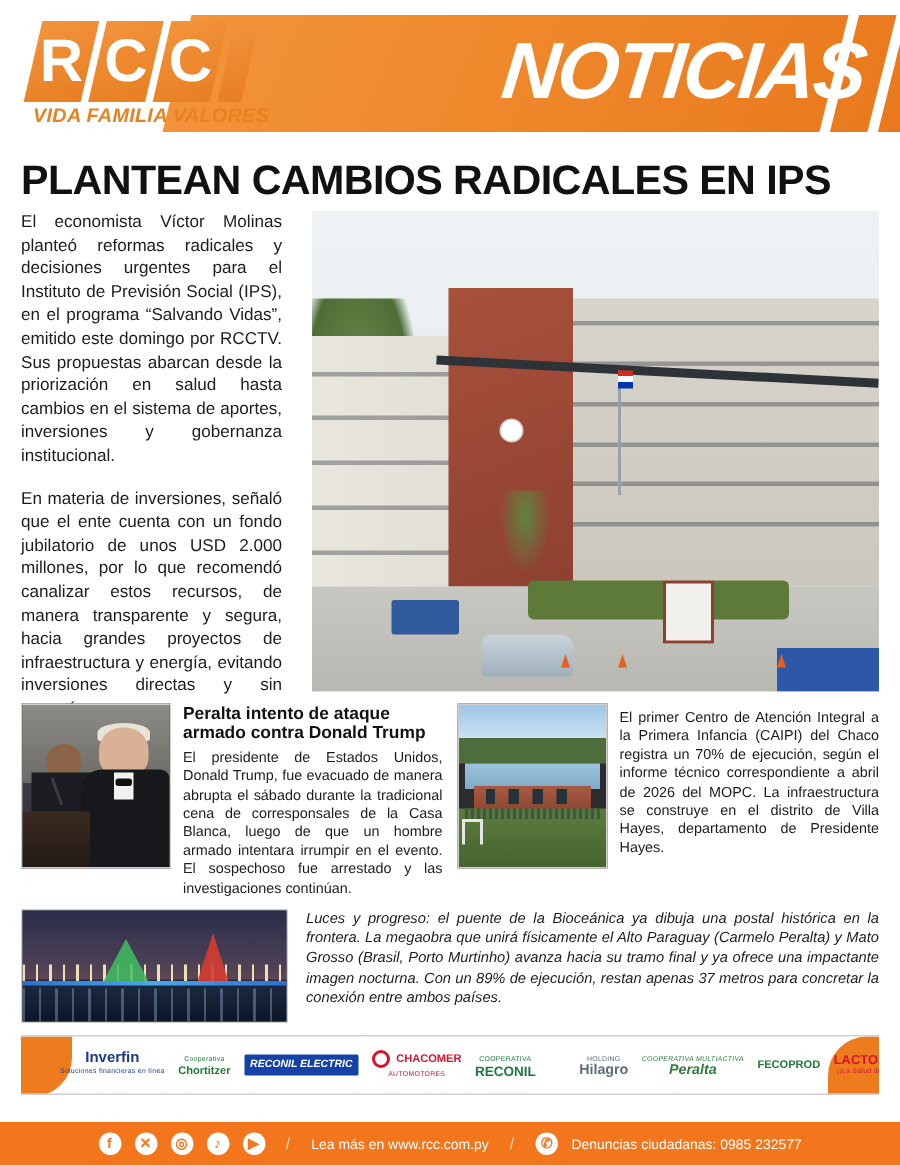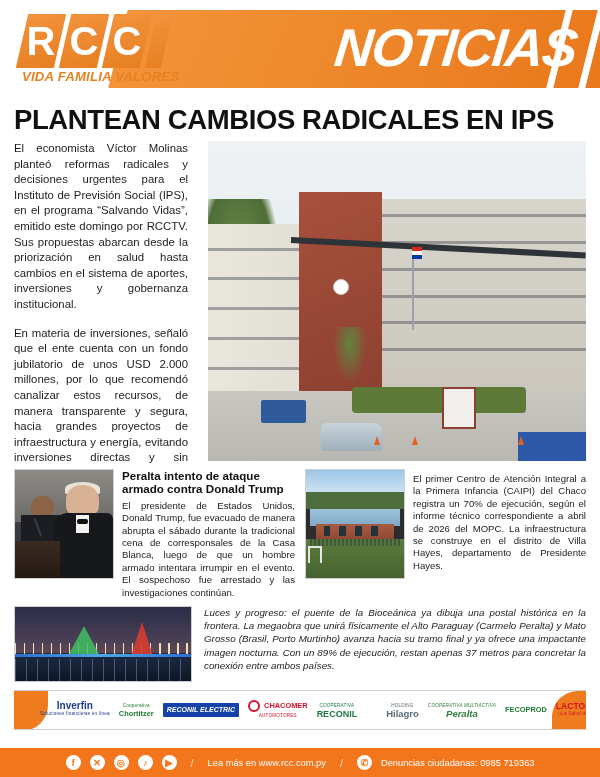--- a/index.html
+++ b/index.html
@@ -405,16 +405,16 @@
   <div class="footer">
     <div class="fic">f</div>
     <div class="fic">✕</div>
     <div class="fic">◎</div>
     <div class="fic">♪</div>
     <div class="fic">▶</div>
     <div class="fsep">/</div>
     <div class="ftxt">Lea más en www.rcc.com.py</div>
     <div class="fsep">/</div>
     <div class="fic">✆</div>
-    <div class="ftxt">Denuncias ciudadanas: 0985 719363</div>
+    <div class="ftxt">Denuncias ciudadanas: 0985 232577</div>
   </div>
 
 </div>
 
 </body></html>

